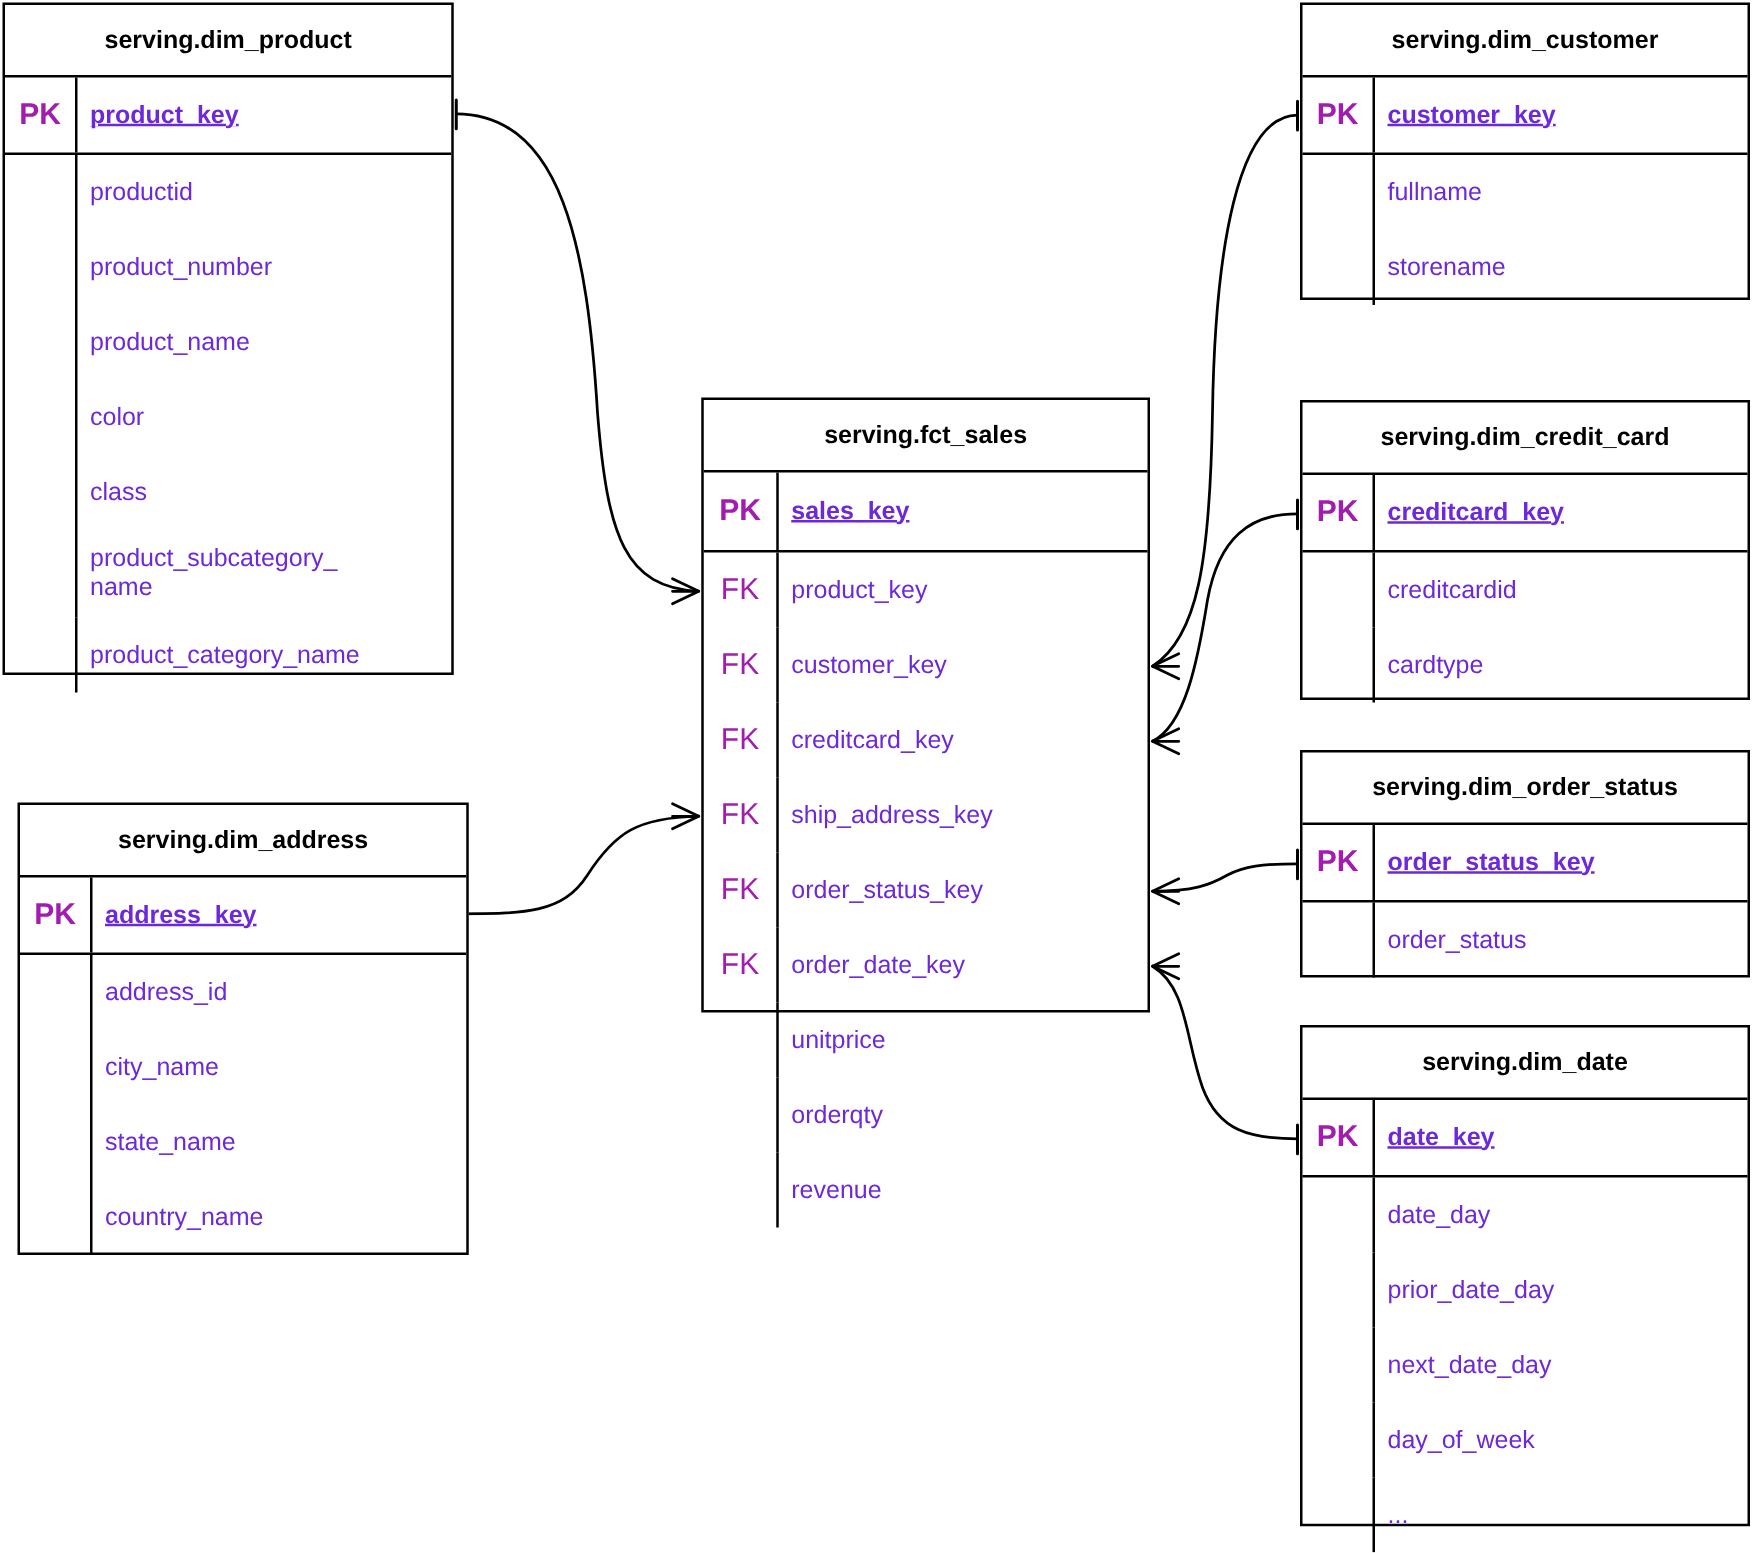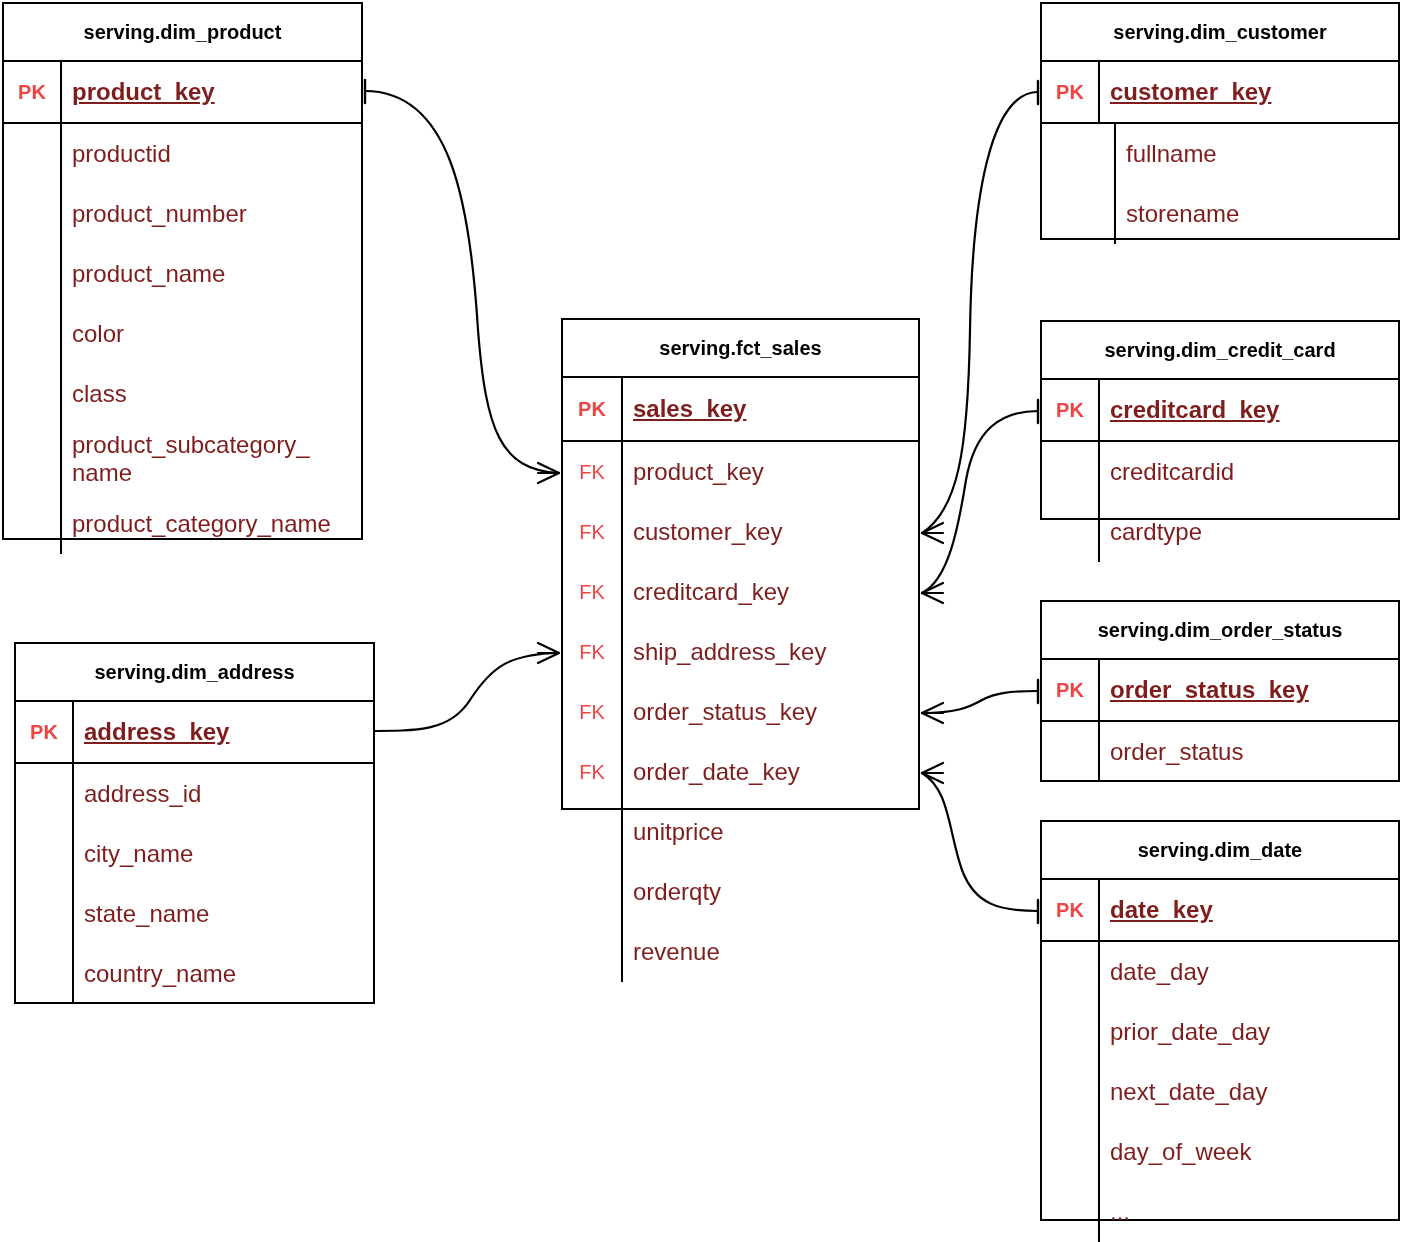--- a/index.html
+++ b/index.html
@@ -50,51 +50,51 @@
   }
   .row {
     display: flex;
     align-items: center;
     box-sizing: border-box;
   }
   .keycell {
     box-sizing: border-box;
     flex: 0 0 auto;
     text-align: center;
-    font-size: 20px;
-    color: #ef4444;
+    font-size: 24px;
+    color: #a21caf;
     align-self: stretch;
     display: flex;
     align-items: center;
     justify-content: center;
     border-right: 2px solid #000000;
   }
   .keycell.bold {
     font-weight: bold;
   }
   .namecell {
     box-sizing: border-box;
     flex: 1 1 auto;
-    font-size: 24px;
-    color: #7f1d1d;
+    font-size: 20px;
+    color: #6d28d9;
     padding-left: 10px;
     line-height: 1.15;
     white-space: pre-line;
   }
   .namecell.pk {
     font-weight: bold;
     text-decoration: underline;
   }
 
   
   #ent-product   { left: 2px;    top: 2px;    width: 361px; height: 538px; }
   #ent-address   { left: 2px;    top: 642px;  width: 361px; height: 362px; margin-left: 12px; }
   #ent-sales     { left: 561px;  top: 318px;  width: 359px; height: 492px; }
   #ent-customer  { left: 1040px; top: 2px;    width: 360px; height: 238px; }
-  #ent-credit    { left: 1040px; top: 320px;  width: 360px; height: 200px; }
+  #ent-credit    { left: 1040px; top: 320px;  width: 360px; height: 240px; }
   #ent-status    { left: 1040px; top: 600px;  width: 360px; height: 182px; }
   #ent-date      { left: 1040px; top: 820px;  width: 360px; height: 401px; }
 
   
   #ent-product  .entity-title { height: 58px; }
   #ent-address  .entity-title { height: 58px; }
   #ent-sales    .entity-title { height: 58px; }
   #ent-customer .entity-title { height: 58px; }
   #ent-credit   .entity-title { height: 58px; }
   #ent-status   .entity-title { height: 58px; }
@@ -114,21 +114,21 @@
   #ent-product  .attr-group .row { height: 60px; }
   #ent-product  .attr-group .row.tall { height: 70px; }
 
   #ent-address  .pk-group .row { height: 60px; }
   #ent-address  .attr-group .row { height: 60px; justify-content: center; }
 
   #ent-sales    .pk-group .row { height: 62px; }
   #ent-sales    .attr-group .row { height: 60px; }
 
   #ent-customer .pk-group .row { height: 60px; }
-  #ent-customer .attr-group .row { height: 60px; margin-left: 16px; }
+  #ent-customer .attr-group .row { height: 60px; }
 
   #ent-credit   .pk-group .row { height: 60px; }
   #ent-credit   .attr-group .row { height: 60px; }
 
   #ent-status   .pk-group .row { height: 60px; }
   #ent-status   .attr-group .row { height: 60px; }
 
   #ent-date     .pk-group .row { height: 60px; }
   #ent-date     .attr-group .row { height: 60px; }
 </style>

